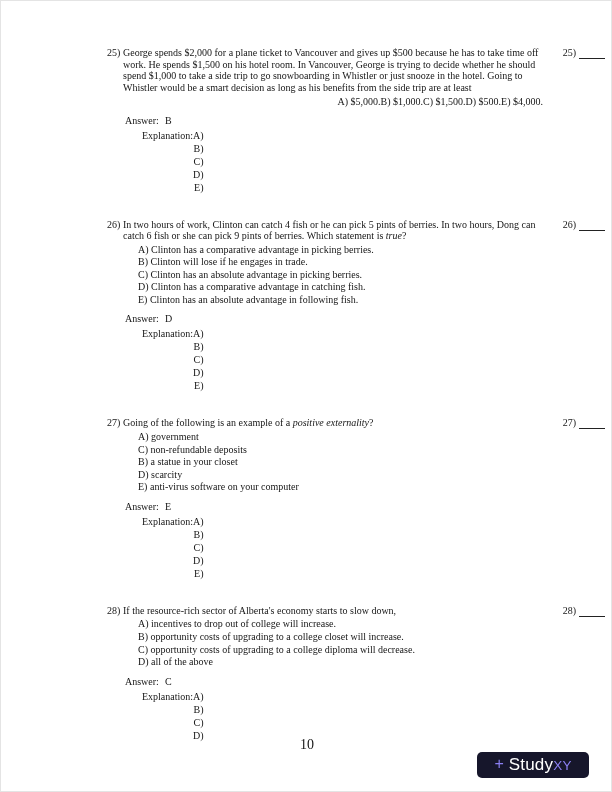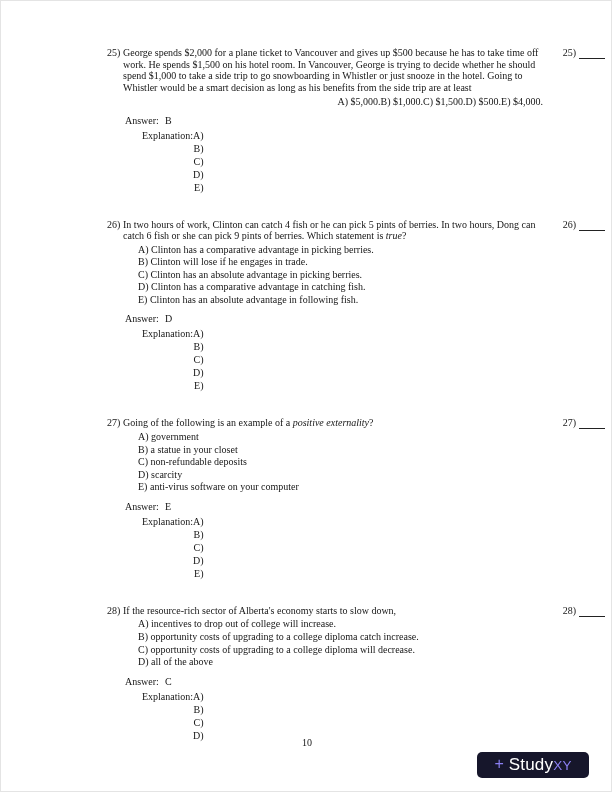--- a/index.html
+++ b/index.html
@@ -41,21 +41,21 @@
     line-height:11.5px;
   }
   .blank {
     display:inline-block; width:26px; height:1px;
     border-bottom:0.8px solid #222; margin-left:3px;
     transform:translateY(3px);
   }
 
   .footer-page {
     position:absolute; left:0; width:612px; top:736px;
-    text-align:center; font-size:10px;
+    text-align:center; font-size:14px;
   }
 
   .logo {
     position:absolute; right:22px; bottom:13px;
     width:112px; height:26px; border-radius:5px;
     display:flex; align-items:center; justify-content:center;
     font-family:"Liberation Sans", sans-serif;
   }
   .logo .plus { font-size:16px; font-weight:300; margin-right:5px; line-height:1; transform:translateY(-1px); }
   .logo .study { font-size:17px; font-weight:400; letter-spacing:0.2px; }
@@ -131,22 +131,22 @@
       </div>
     </section>
 
     <section class="question">
       <div class="q-row">
         <span class="q-num">27)</span>
         <div class="q-body">
           <p class="stem"><span>Going of the following is an example of a </span><span class="it">positive externality</span><span>?</span></p>
           <div class="choices-list">
             <div>A) government</div>
+            <div>C) non-refundable deposits</div>
             <div>B) a statue in your closet</div>
-            <div>C) non-refundable deposits</div>
             <div>D) scarcity</div>
             <div>E) anti-virus software on your computer</div>
           </div>
         </div>
       </div>
       <div class="answer-line">
         <span>Answer:</span><span class="ans-val">E</span>
       </div>
       <div class="expl">
         <span class="expl-label">Explanation:</span>
@@ -163,21 +163,21 @@
       </div>
     </section>
 
     <section class="question">
       <div class="q-row">
         <span class="q-num">28)</span>
         <div class="q-body">
           <p class="stem"><span>If the resource-rich sector of Alberta's economy starts to slow down,</span></p>
           <div class="choices-list">
             <div>A) incentives to drop out of college will increase.</div>
-            <div>B) opportunity costs of upgrading to a college diploma catch increase.</div>
+            <div>B) opportunity costs of upgrading to a college closet will increase.</div>
             <div>C) opportunity costs of upgrading to a college diploma will decrease.</div>
             <div>D) all of the above</div>
           </div>
         </div>
       </div>
       <div class="answer-line">
         <span>Answer:</span><span class="ans-val">C</span>
       </div>
       <div class="expl">
         <span class="expl-label">Explanation:</span>

